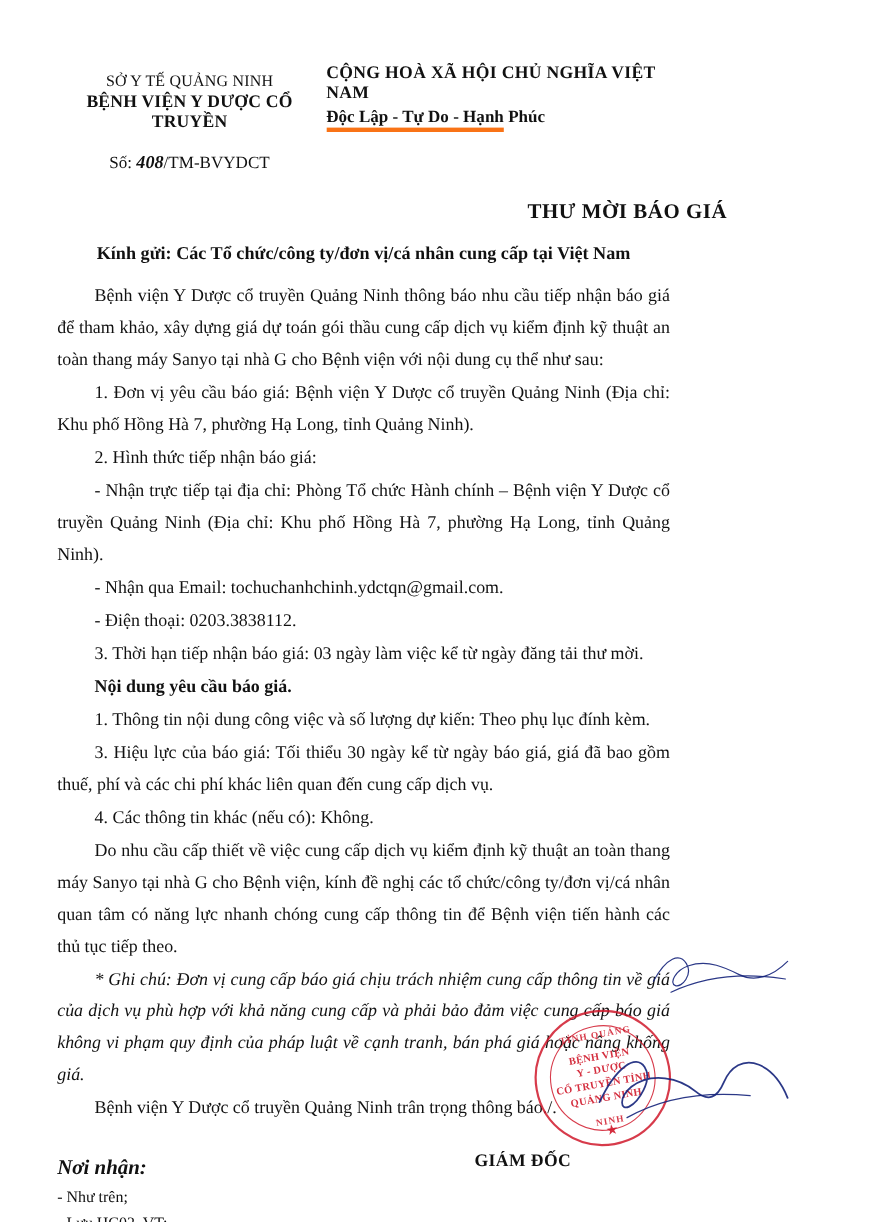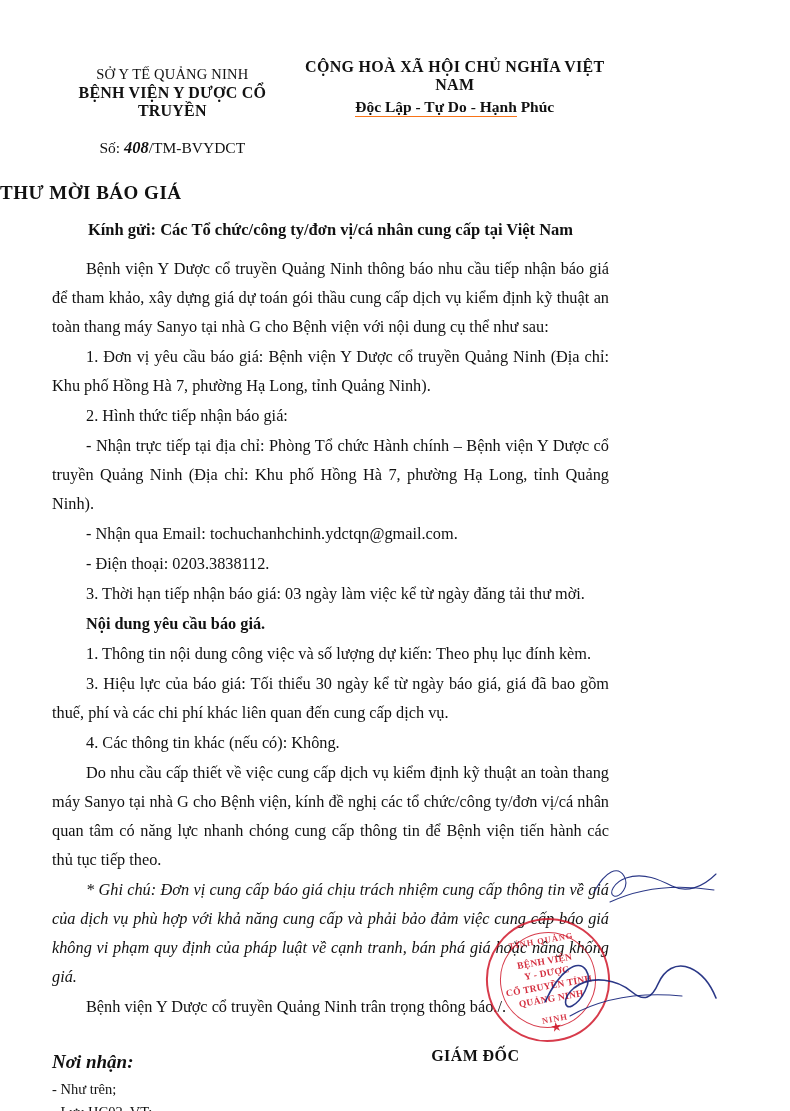--- a/index.html
+++ b/index.html
@@ -30,21 +30,21 @@
     padding: 58px 48px 0 48px;
     box-sizing: border-box;
   }
   .header-left {
     width: 44%;
     text-align: center;
     padding-top: 8px;
   }
   .header-right {
     width: 56%;
-    text-align: center;
+    text-align: left;
   }
   .org-line1 {
     font-size: 14.5px;
     letter-spacing: .2px;
   }
   .org-line2 {
     font-size: 16px;
     font-weight: bold;
     letter-spacing: .2px;
     margin-top: 1px;
@@ -53,21 +53,21 @@
     font-size: 16px;
     font-weight: bold;
     letter-spacing: .3px;
   }
   .nation-line2 {
     font-size: 15.5px;
     font-weight: bold;
     margin-top: 4px;
   }
   .nation-line2 .underline-part {
-    border-bottom: 1px solid #f97316;
+    border-bottom: 4px solid #f97316;
     padding-bottom: 1px;
     margin-top: 16px;
   }
 
   .subheader {
     display: flex;
     flex-direction: row;
     padding: 18px 48px 0 48px;
     box-sizing: border-box;
   }
@@ -83,21 +83,21 @@
   }
   .place-date {
     width: 56%;
     text-align: center;
     font-style: italic;
     font-size: 15.5px;
   }
 
   
   .title-block {
-    text-align: left;
+    text-align: right;
     margin-top: 24px;
   }
   .main-title {
     font-size: 19px;
     font-weight: bold;
     letter-spacing: .5px;
   }
   .recipient {
     text-align: center;
     margin-top: 16px;

